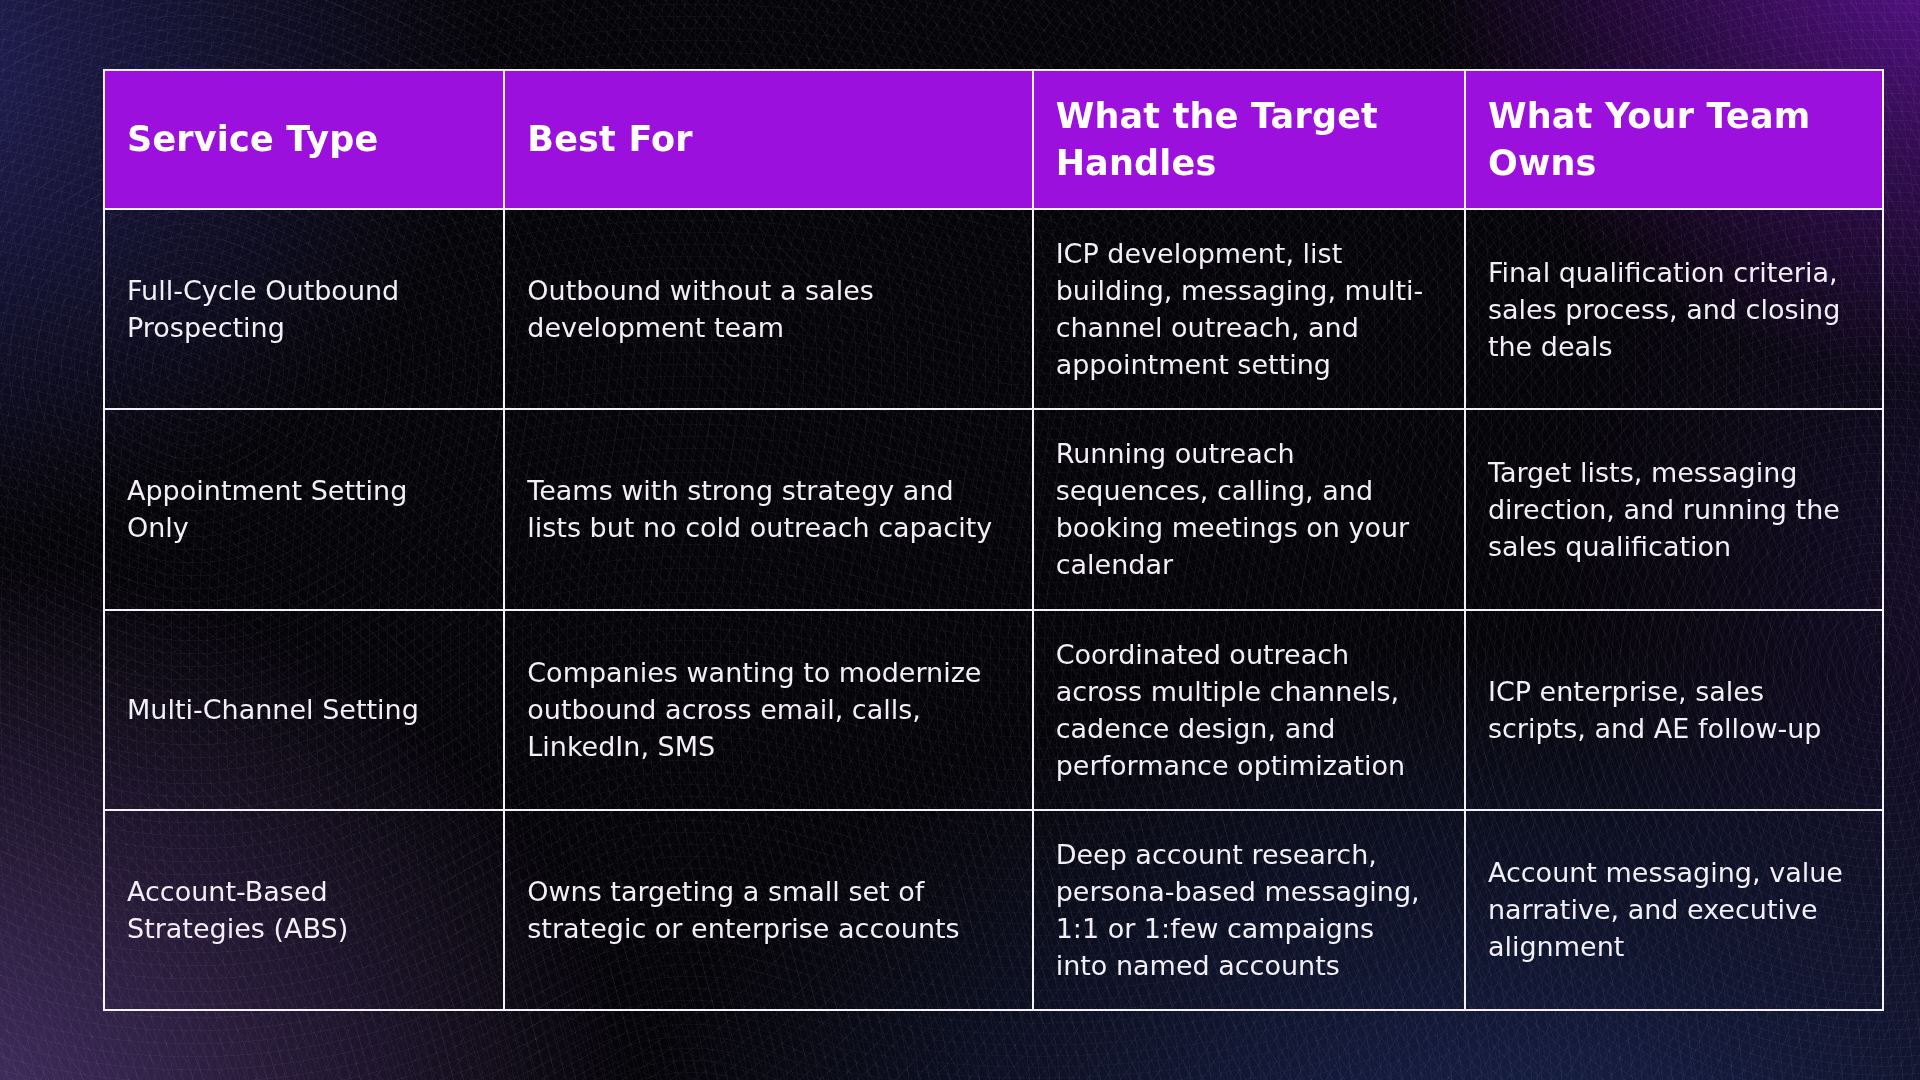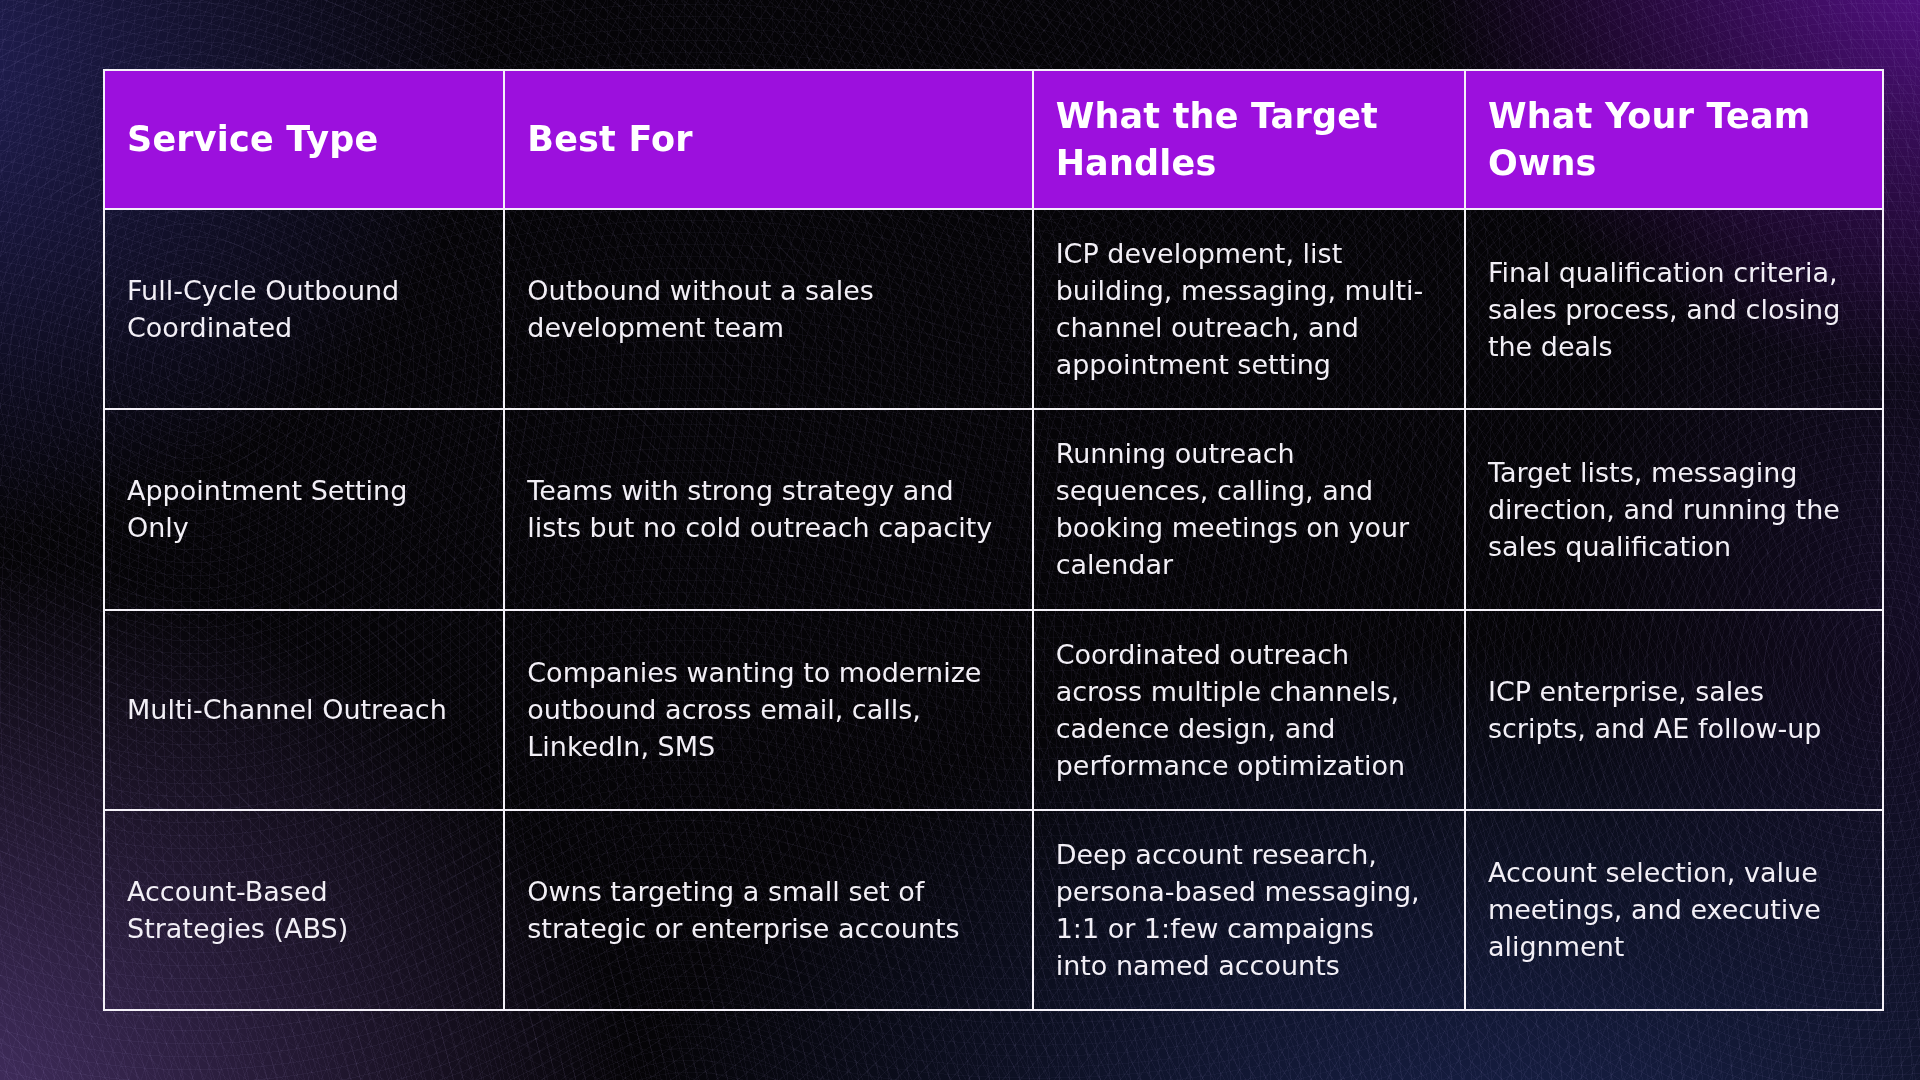--- a/index.html
+++ b/index.html
@@ -83,38 +83,38 @@
     <thead>
       <tr>
         <th>Service Type</th>
         <th>Best For</th>
         <th>What the Target Handles</th>
         <th>What Your Team Owns</th>
       </tr>
     </thead>
     <tbody>
       <tr>
-        <td>Full-Cycle Outbound Coordinated</td>
+        <td>Full-Cycle Outbound Prospecting</td>
         <td>Outbound without a sales development team</td>
         <td>ICP development, list building, messaging, multi-channel outreach, and appointment setting</td>
         <td>Final qualification criteria, sales process, and closing the deals</td>
       </tr>
       <tr>
         <td>Appointment Setting Only</td>
         <td>Teams with strong strategy and lists but no cold outreach capacity</td>
         <td>Running outreach sequences, calling, and booking meetings on your calendar</td>
         <td>Target lists, messaging direction, and running the sales qualification</td>
       </tr>
       <tr>
-        <td>Multi-Channel Outreach</td>
+        <td>Multi-Channel Setting</td>
         <td>Companies wanting to modernize outbound across email, calls, LinkedIn, SMS</td>
         <td>Coordinated outreach across multiple channels, cadence design, and performance optimization</td>
         <td>ICP enterprise, sales scripts, and AE follow-up</td>
       </tr>
       <tr>
         <td>Account-Based Strategies (ABS)</td>
         <td>Owns targeting a small set of strategic or enterprise accounts</td>
         <td>Deep account research, persona-based messaging, 1:1 or 1:few campaigns into named accounts</td>
-        <td>Account selection, value meetings, and executive alignment</td>
+        <td>Account messaging, value narrative, and executive alignment</td>
       </tr>
     </tbody>
   </table>
 </div>
 
 </body></html>

